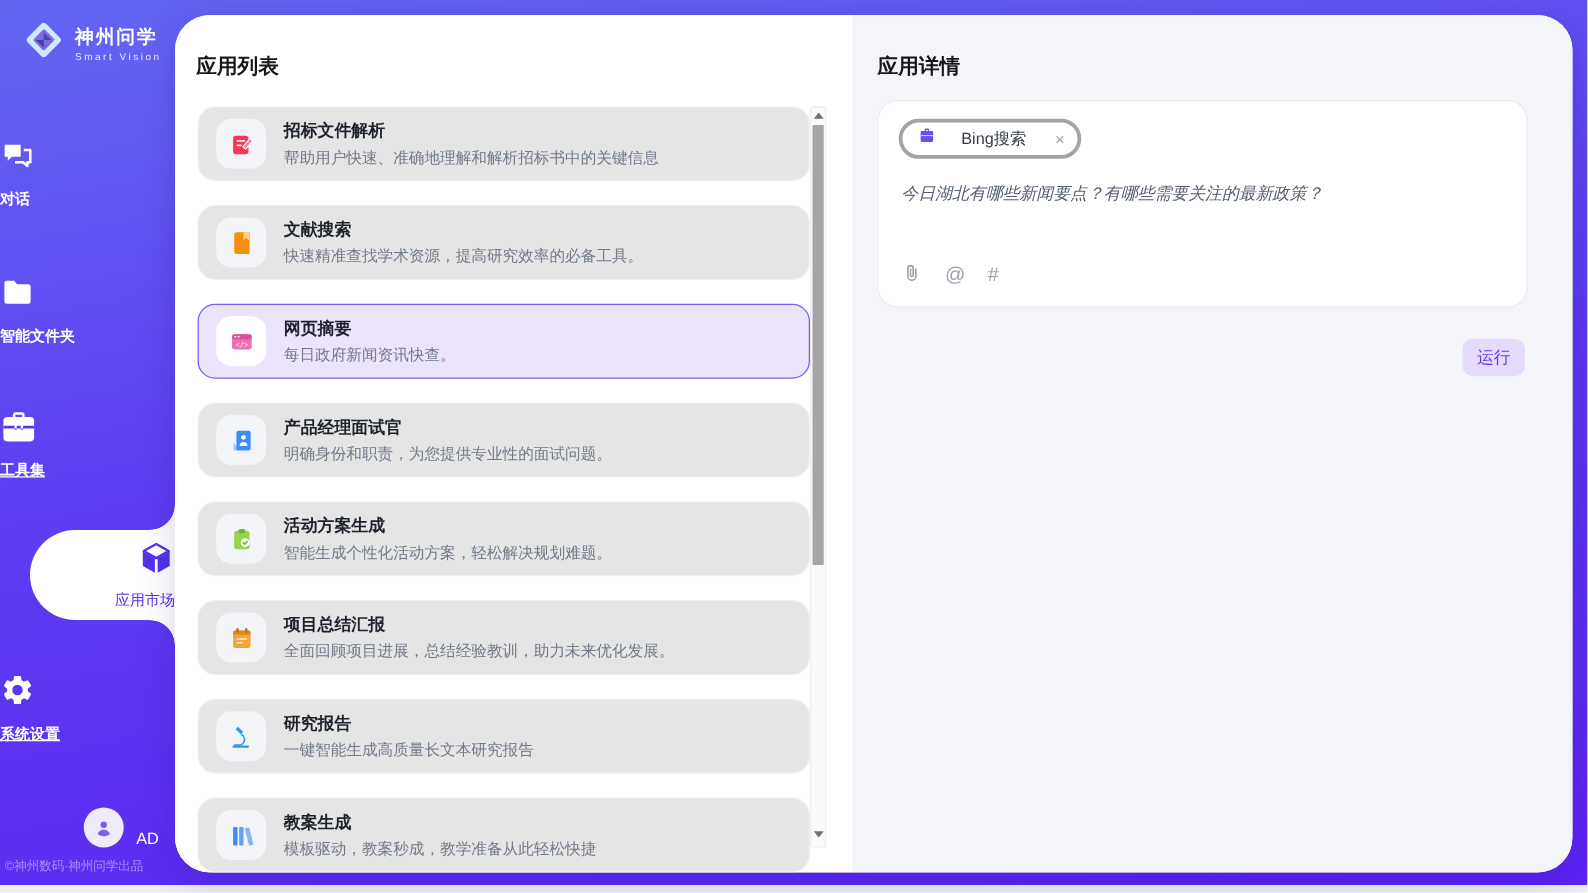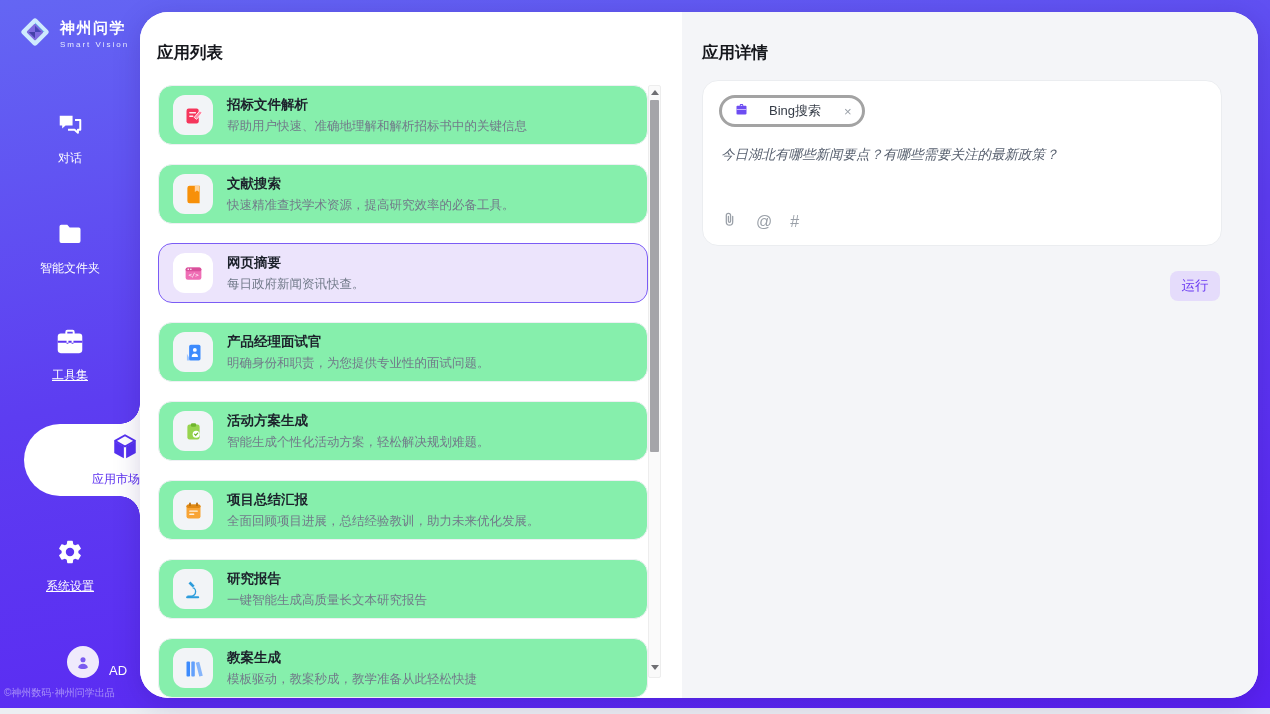--- a/index.html
+++ b/index.html
@@ -16,22 +16,22 @@
     background: linear-gradient(170deg, #6466f3 0%, #5d3df1 45%, #5a22f3 100%);
   }
   
   .sidebar { position:absolute; left:0; top:0; width:140px; height:572px; }
   .logo { position:absolute; top:13px; left:16px; display:flex; align-items:center; gap:6px; }
   .logo-text { display:flex; flex-direction:column; }
   .logo-name { color:#fff; font-size:15px; font-weight:bold; letter-spacing:1.5px; }
   .logo-sub { color:#e8ecff; font-size:8px; letter-spacing:2px; margin-top:2px; }
   .nav-item {
     position:absolute; left:0; width:140px;
-    display:flex; flex-direction:column; align-items:center; gap:8px;
-    color:#fff; cursor:pointer;
+    display:flex; flex-direction:column; gap:8px;
+    color:#fff; cursor:pointer;font-weight:bold;
   }
   .nav-label { font-size:12px; color:#fff; }
   .nav-label.underlined { text-decoration: underline; }
   .nav-chat { top:110px; }
   .nav-folder { top:220px; }
   .nav-tools { top:328px; }
   .nav-settings { top:538px; }
   .nav-bubble {
     position:absolute; top:424px; left:24px; width:116px; height:72px;
     background:#fff; border-radius:36px 0 0 36px;
@@ -66,21 +66,21 @@
     border-radius:28px; background:#fff; overflow:hidden;
     box-shadow: 0 6px 28px rgba(30,10,100,0.18);
   }
   .list-panel { position:absolute; left:0; top:0; width:542px; height:100%; background:#fff; }
   .panel-title { position:absolute; top:30px; left:17px; font-size:16.5px; font-weight:bold; color:#15171c; }
   .detail-panel { position:absolute; left:542px; top:0; width:576px; height:100%; background:#f4f5f8; }
   .detail-title { position:absolute; top:30px; left:20px; font-size:16.5px; font-weight:bold; color:#15171c; }
   
   .app-list { position:absolute; left:18px; top:73px; width:490px; }
   .app-card {
-    height:60px; border:1px solid #eef0f3; border-radius:14px; background:#86efac;
+    height:60px; border:1px solid #eef0f3; border-radius:14px; background:#e5e5e5;
     display:flex; align-items:center; gap:14px; padding:0 14px; margin-bottom:19px;
     cursor:pointer;
   }
   .app-card.selected { background:#ece4fc; border:1.5px solid #7b5cf5; }
   .icon-box {
     width:40px; height:40px; border-radius:12px; background:#f2f4f7; flex:0 0 40px;
     display:flex; align-items:center; justify-content:center;
   }
   .app-card.selected .icon-box { background:#fff; }
   .app-text { display:flex; flex-direction:column; gap:4px; }

